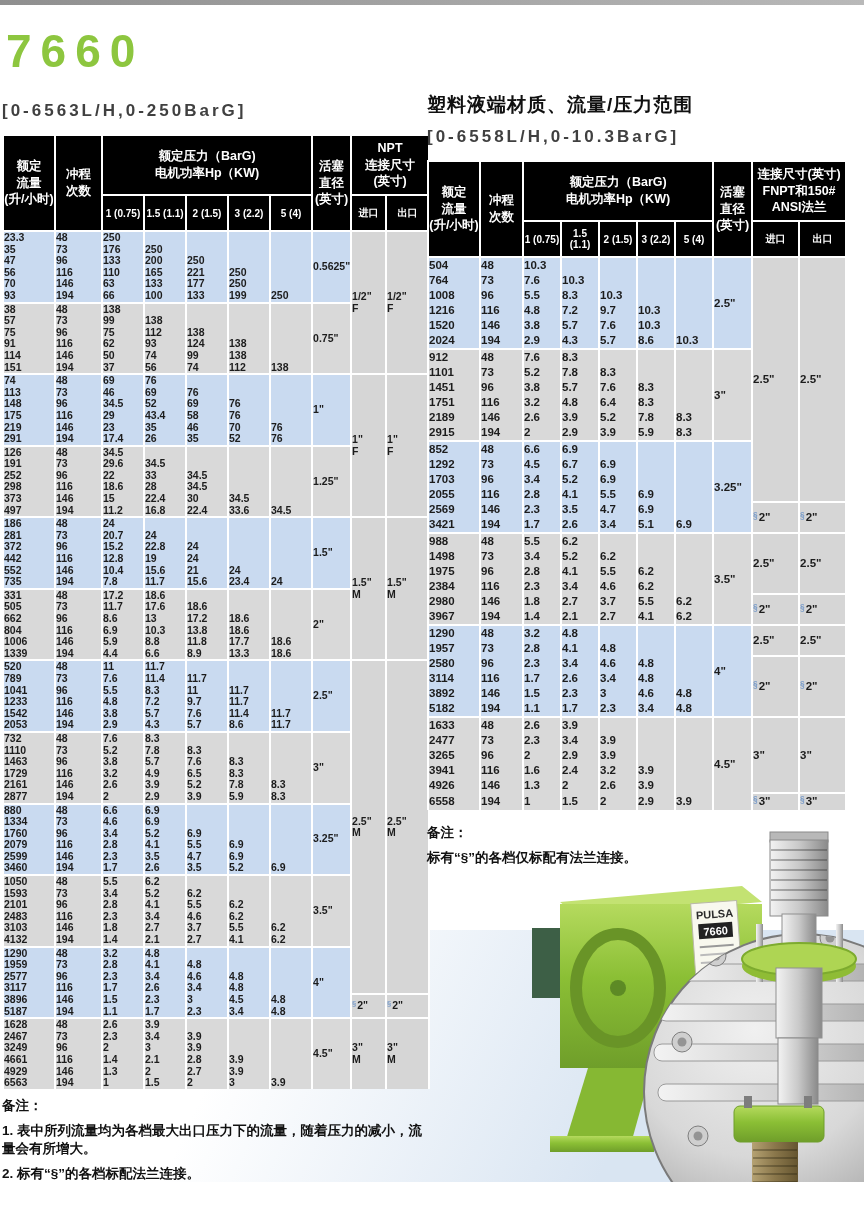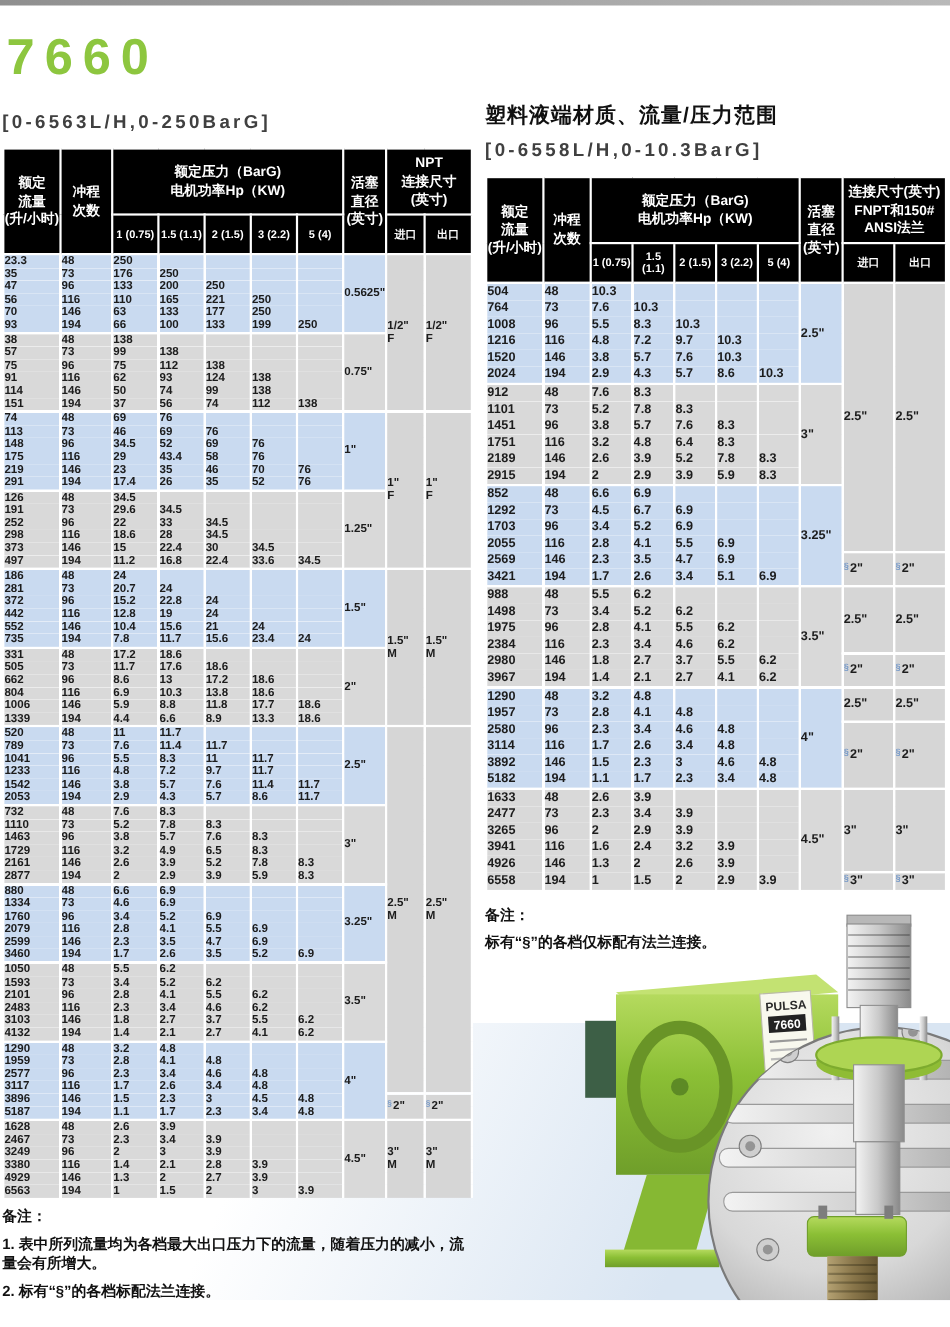--- a/index.html
+++ b/index.html
@@ -6,21 +6,21 @@
   #page{position:relative;width:864px;height:1182px;background:#fff;overflow:hidden;
         font-family:"Liberation Sans","DejaVu Sans",sans-serif;}
   .topbar{position:absolute;left:0;top:0;width:864px;height:5px;
         background:linear-gradient(to right,#8f8f8f,#b9b9b9);}
   .bg-wash{position:absolute;left:0;top:930px;width:864px;height:276px;z-index:0;
         background:linear-gradient(115deg,rgba(216,228,242,0) 28%,#d9e5f2 72%);}
   h1.model{position:absolute;left:6px;top:24px;margin:0;font-size:46px;font-weight:bold;
         color:#8dc63f;letter-spacing:9px;z-index:1;}
   .col{position:absolute;top:92px;z-index:1;}
   .col-left{left:2px;width:427px;}
-  .col-right{left:441px;width:419px;}
+  .col-right{left:427px;width:419px;}
   h2.sect{margin:0;font-size:19px;font-weight:bold;color:#101010;letter-spacing:1px;}
   p.range{margin:9px 0 12px 0;font-size:17px;font-weight:bold;color:#404040;letter-spacing:3px;}
   .mount{margin-top:13px;}
   table.spec{border-collapse:collapse;table-layout:fixed;width:100%;font-weight:bold;}
   table.spec th{background:#000;color:#fff;border:2px solid #fff;padding:0;text-align:center;font-weight:bold;}
   table.spec thead tr.tier1 th{height:58px;font-size:12.5px;line-height:1.35;}
   table.spec thead tr.tier2 th{height:34px;font-size:10px;}
   table.spec td{padding:0;border-left:2px solid #fff;border-right:2px solid #fff;
         color:#1c1c1c;white-space:nowrap;overflow:hidden;text-align:left;}
   .t-left tbody td{height:11.6px;font-size:10.5px;line-height:11.6px;}
@@ -724,21 +724,21 @@
             <tr>
               <td class="bg-g flow">3249</td>
               <td class="bg-g stroke">96</td>
               <td class="bg-g press">2</td>
               <td class="bg-g press">3</td>
               <td class="bg-g press">3.9</td>
               <td class="bg-g press"></td>
               <td class="bg-g press"></td>
             </tr>
             <tr>
-              <td class="bg-g flow">3380</td>
+              <td class="bg-g flow">4661</td>
               <td class="bg-g stroke">116</td>
               <td class="bg-g press">1.4</td>
               <td class="bg-g press">2.1</td>
               <td class="bg-g press">2.8</td>
               <td class="bg-g press">3.9</td>
               <td class="bg-g press"></td>
             </tr>
             <tr>
               <td class="bg-g flow">4929</td>
               <td class="bg-g stroke">146</td>

